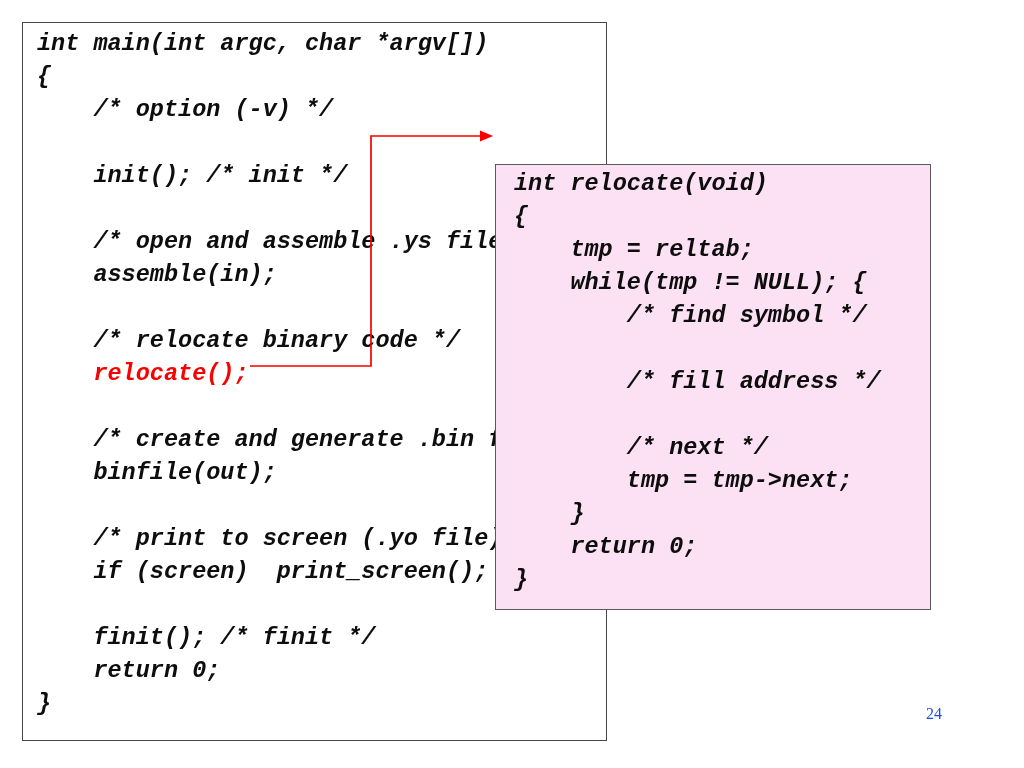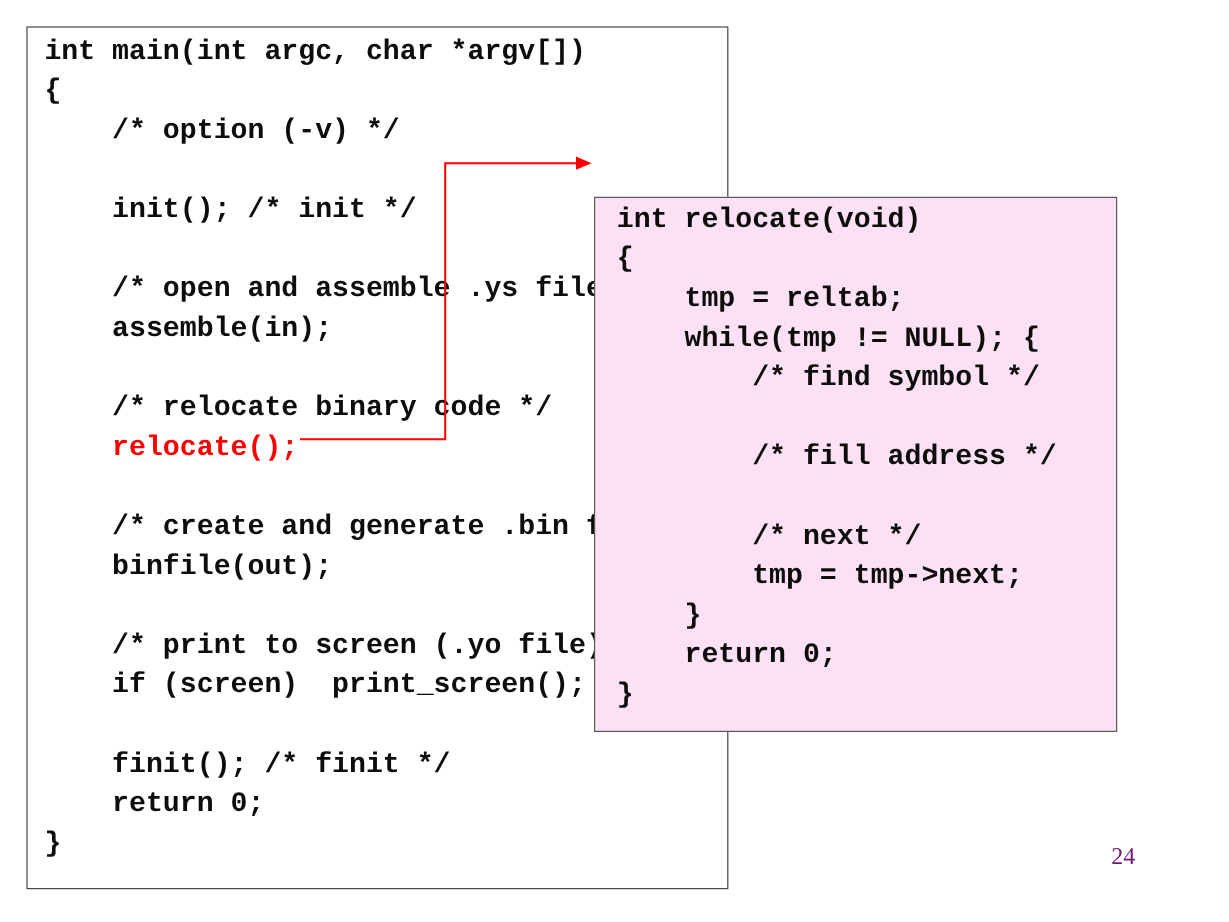--- a/index.html
+++ b/index.html
@@ -32,36 +32,36 @@
     margin-top: 29px;
   }
   .code {
     font-family: "Liberation Mono", "DejaVu Sans Mono", monospace;
     font-weight: 700;
     font-size: 23.5px;
     line-height: 33px;
     color: #0d0d0d;
     white-space: pre;
   }
-  .code-line { height: 33px; white-space: pre; }
+  .code-line { height: 33px; white-space: pre; font-style: italic; }
   .code-line.highlight { color: var(--highlight, #fa0000); }
   .arrow-layer {
     position: absolute;
     left: 0; top: 0;
     width: 1024px; height: 768px;
     z-index: 2;
     pointer-events: none;
   }
   .page-number {
     position: absolute;
     left: 926px; top: 701px;
     font-family: "Liberation Serif", "DejaVu Serif", serif;
-    font-size: 20px;
+    font-size: 16px;
     line-height: 26px;
-    color: #701a75;
+    color: #1d4ed8;
     z-index: 4;
     text-align: center;
   }
 </style>
 </head>
 <body>
 
 <div class="slide">
 
   <div class="code-box main">

